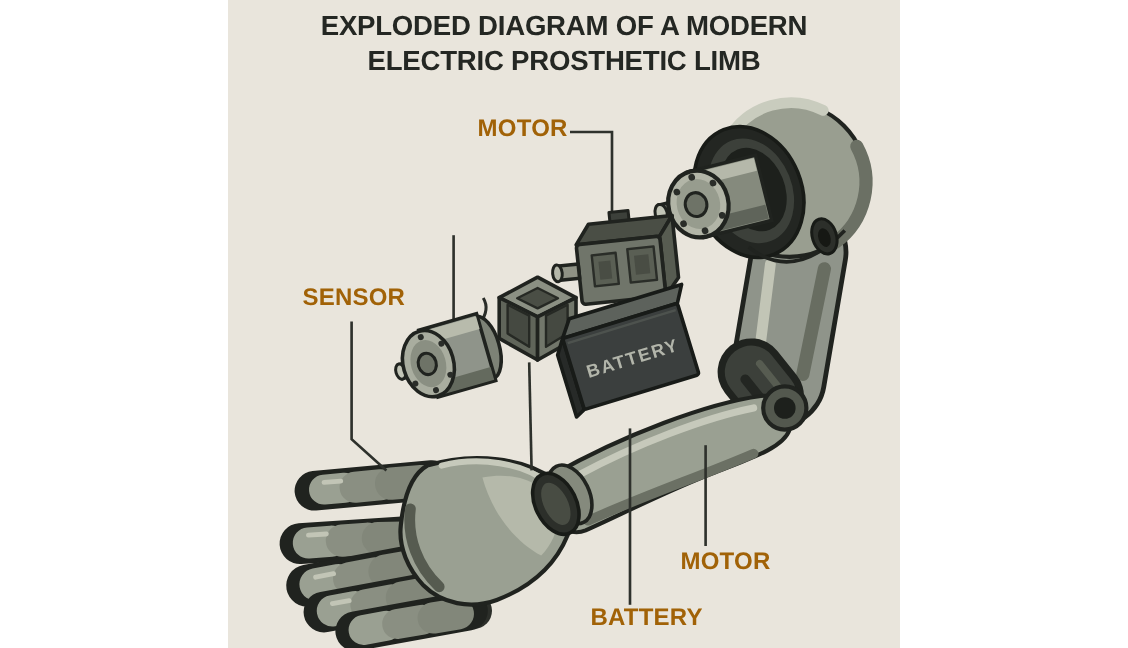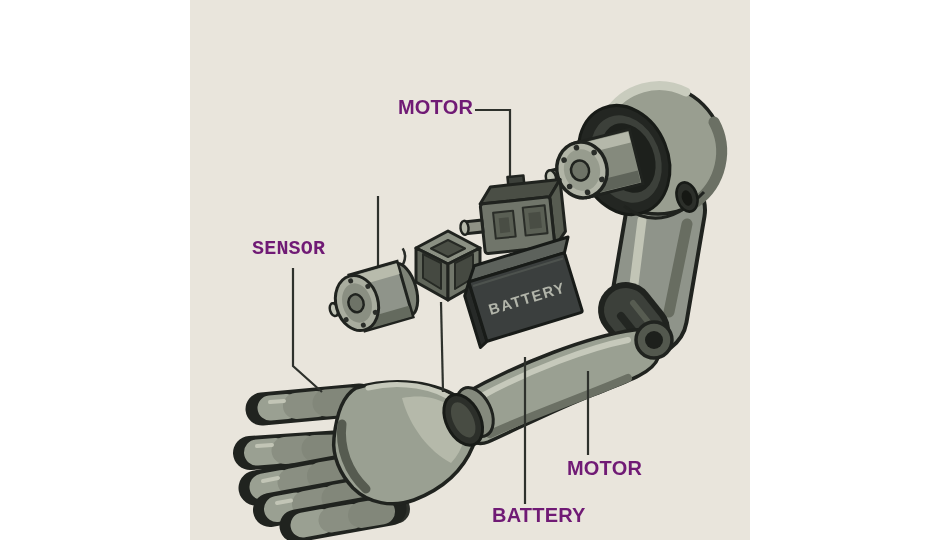--- a/index.html
+++ b/index.html
@@ -2,24 +2,24 @@
 <html><head>
 <meta charset="utf-8">
 <style>
   html,body{margin:0;padding:0;background:#ffffff;}
   body{width:940px;height:540px;overflow:hidden;font-family:"Liberation Sans",sans-serif;}
   .stage{position:relative;width:940px;height:540px;background:#ffffff;}
   .canvas{position:absolute;left:190px;top:0;width:560px;height:540px;background:#e9e5dc;}
   .art{position:absolute;left:0;top:0;width:560px;height:540px;}
   .title{position:absolute;left:0;right:0;top:7px;text-align:center;
          font-size:23px;line-height:1.24;font-weight:700;color:#242723;letter-spacing:-0.2px;}
-  .callout{position:absolute;font-size:20px;font-weight:700;color:#701a75;letter-spacing:0.2px;white-space:nowrap;}
+  .callout{position:absolute;font-size:20px;font-weight:700;color:#a16207;letter-spacing:0.2px;white-space:nowrap;}
   .c-motor-top{left:208px;top:96px;}
   .c-micro{left:112px;top:165px;}
-  .c-sensor{left:62px;top:237px;font-family:Liberation Mono, monospace;}
+  .c-sensor{left:62px;top:237px;}
   .c-motor-bottom{left:377px;top:457px;}
   .c-battery-bottom{left:302px;top:504px;}
 </style>
 </head>
 <body>
 
 <div class="stage">
   <div class="canvas">
 
     <svg class="art" viewBox="0 0 560 540">
@@ -191,19 +191,23 @@
         <ellipse cx="0" cy="0" rx="14.5" ry="20" fill="#8a8f82"></ellipse>
         <circle cx="0" cy="-23" r="2.5" fill="#2a2d29"></circle>
         <circle cx="15" cy="-13" r="2.5" fill="#2a2d29"></circle>
         <circle cx="15" cy="14" r="2.5" fill="#2a2d29"></circle>
         <circle cx="0" cy="23" r="2.5" fill="#2a2d29"></circle>
         <circle cx="-15" cy="13" r="2.5" fill="#2a2d29"></circle>
         <ellipse cx="-1" cy="0" rx="7.5" ry="9" fill="#6e7367" stroke="#20231f" stroke-width="2.5"></ellipse>
       </g>
     </svg>
 
+    <div class="title">
+      <div>EXPLODED DIAGRAM OF A MODERN</div>
+      <div>ELECTRIC PROSTHETIC LIMB</div>
+    </div>
 
     <div class="callout c-motor-top">MOTOR</div>
     <div class="callout c-sensor">SENSOR</div>
     <div class="callout c-motor-bottom">MOTOR</div>
     <div class="callout c-battery-bottom">BATTERY</div>
   </div>
 </div>
 
 </body></html>

